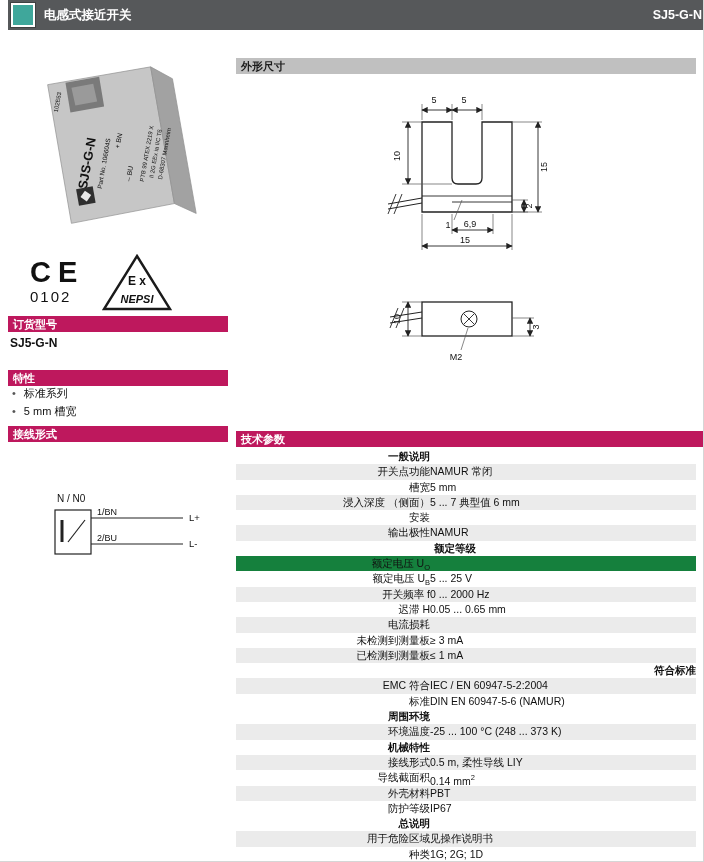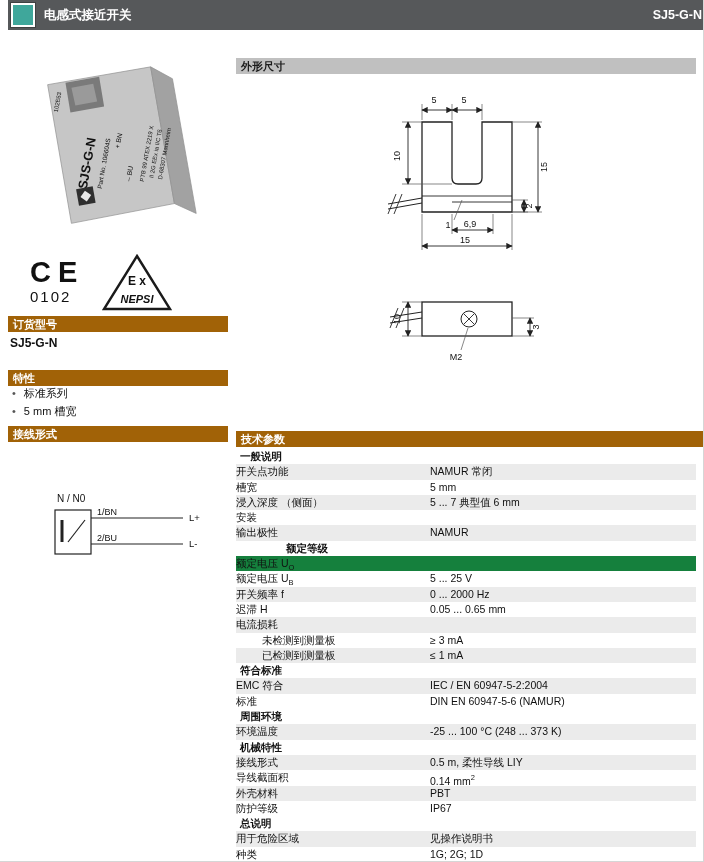--- a/index.html
+++ b/index.html
@@ -7,41 +7,41 @@
   body {
     font-family:"Liberation Sans","DejaVu Sans",sans-serif;
     background:#fff; color:#111; position:relative; overflow:hidden;
     border-right:1px solid #d6d6d6; border-bottom:1px solid #d6d6d6;
   }
   .topbar{position:absolute;left:8px;top:0;width:704px;height:30px;background:#56585a;display:flex;align-items:center;}
   .brandsq{width:24px;height:24px;margin-left:3px;margin-right:9px;background:#3fa79b;border:2px solid #fff;box-shadow:0 0 0 1px #3f4142;}
   .title-left{color:#fff;font-weight:bold;font-size:12.5px;}
   .title-right{margin-left:auto;margin-right:10px;color:#fff;font-weight:bold;font-size:12.5px;}
 
-  .bar{position:absolute;height:16px;background:#a16207;color:#fff;font-size:11px;font-weight:bold;line-height:16px;padding-left:5px;}
+  .bar{position:absolute;height:16px;background:#be185d;color:#fff;font-size:11px;font-weight:bold;line-height:16px;padding-left:5px;}
   .bar.light{background:#c0c0c0;color:#1b1b1b;}
 
   .photo{position:absolute;left:10px;top:56px;width:208px;height:198px;}
   .ce-block{position:absolute;left:30px;top:258px;text-align:left;}
   .ce-letters{font-size:29px;font-weight:bold;letter-spacing:7px;line-height:28px;}
   .ce-number{font-size:15px;letter-spacing:2px;margin-top:2px;}
   .ex-tri{position:absolute;left:100px;top:252px;}
 
   .model{position:absolute;left:10px;top:336px;font-size:12px;font-weight:bold;}
   .features{position:absolute;left:12px;top:386px;list-style:none;font-size:11px;}
   .features li{margin-bottom:3px;}
   .features li::before{content:"\2022";margin-right:8px;color:#555;}
 
   .wiring{position:absolute;left:45px;top:490px;}
 
   .dimsvg{position:absolute;left:342px;top:92px;}
 
   .techtable{position:absolute;left:236px;top:449px;width:460px;}
   .trow{display:flex;height:15.3px;line-height:15.3px;font-size:10.5px;}
-  .trow .tlabel{flex:0 0 194px;white-space:nowrap;overflow:hidden;}
+  .trow .tlabel{flex:0 0 194px;white-space:nowrap;overflow:hidden;text-align:right;}
   .trow .tvalue{flex:1;white-space:nowrap;overflow:hidden;}
   .trow.g .tlabel{font-weight:bold;padding-left:4px;}
   .trow.i .tlabel{padding-left:0;}
   .trow.si .tlabel{padding-left:26px;}
   sub{font-size:7.5px;} sup{font-size:7.5px;}
 
   svg text{fill:#111;font-family:"Liberation Sans","DejaVu Sans",sans-serif;}
 </style>
 </head>
 <body>

